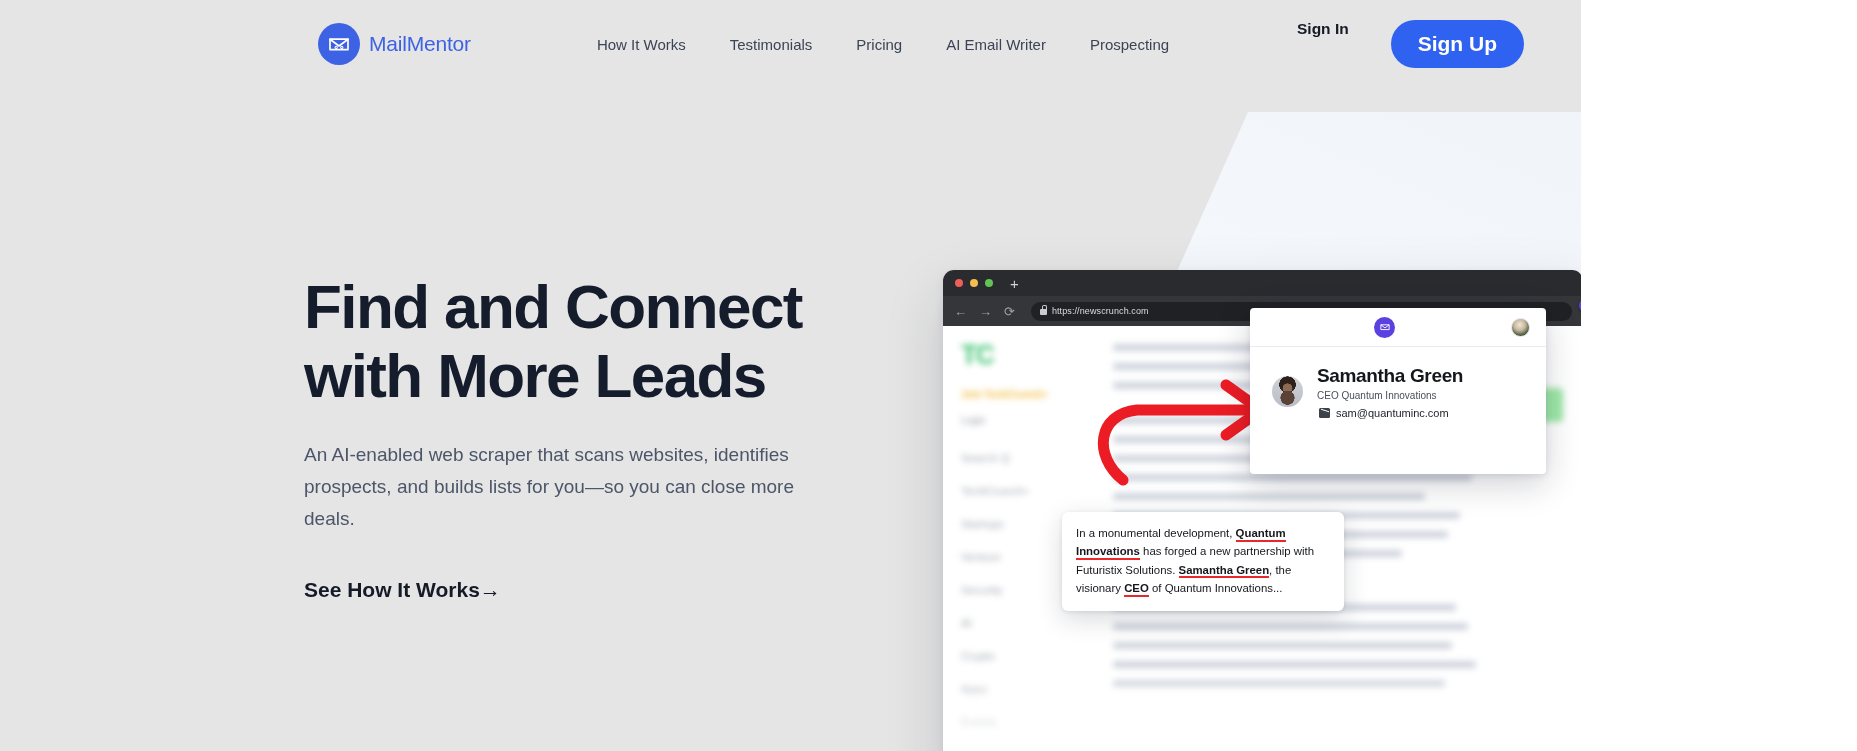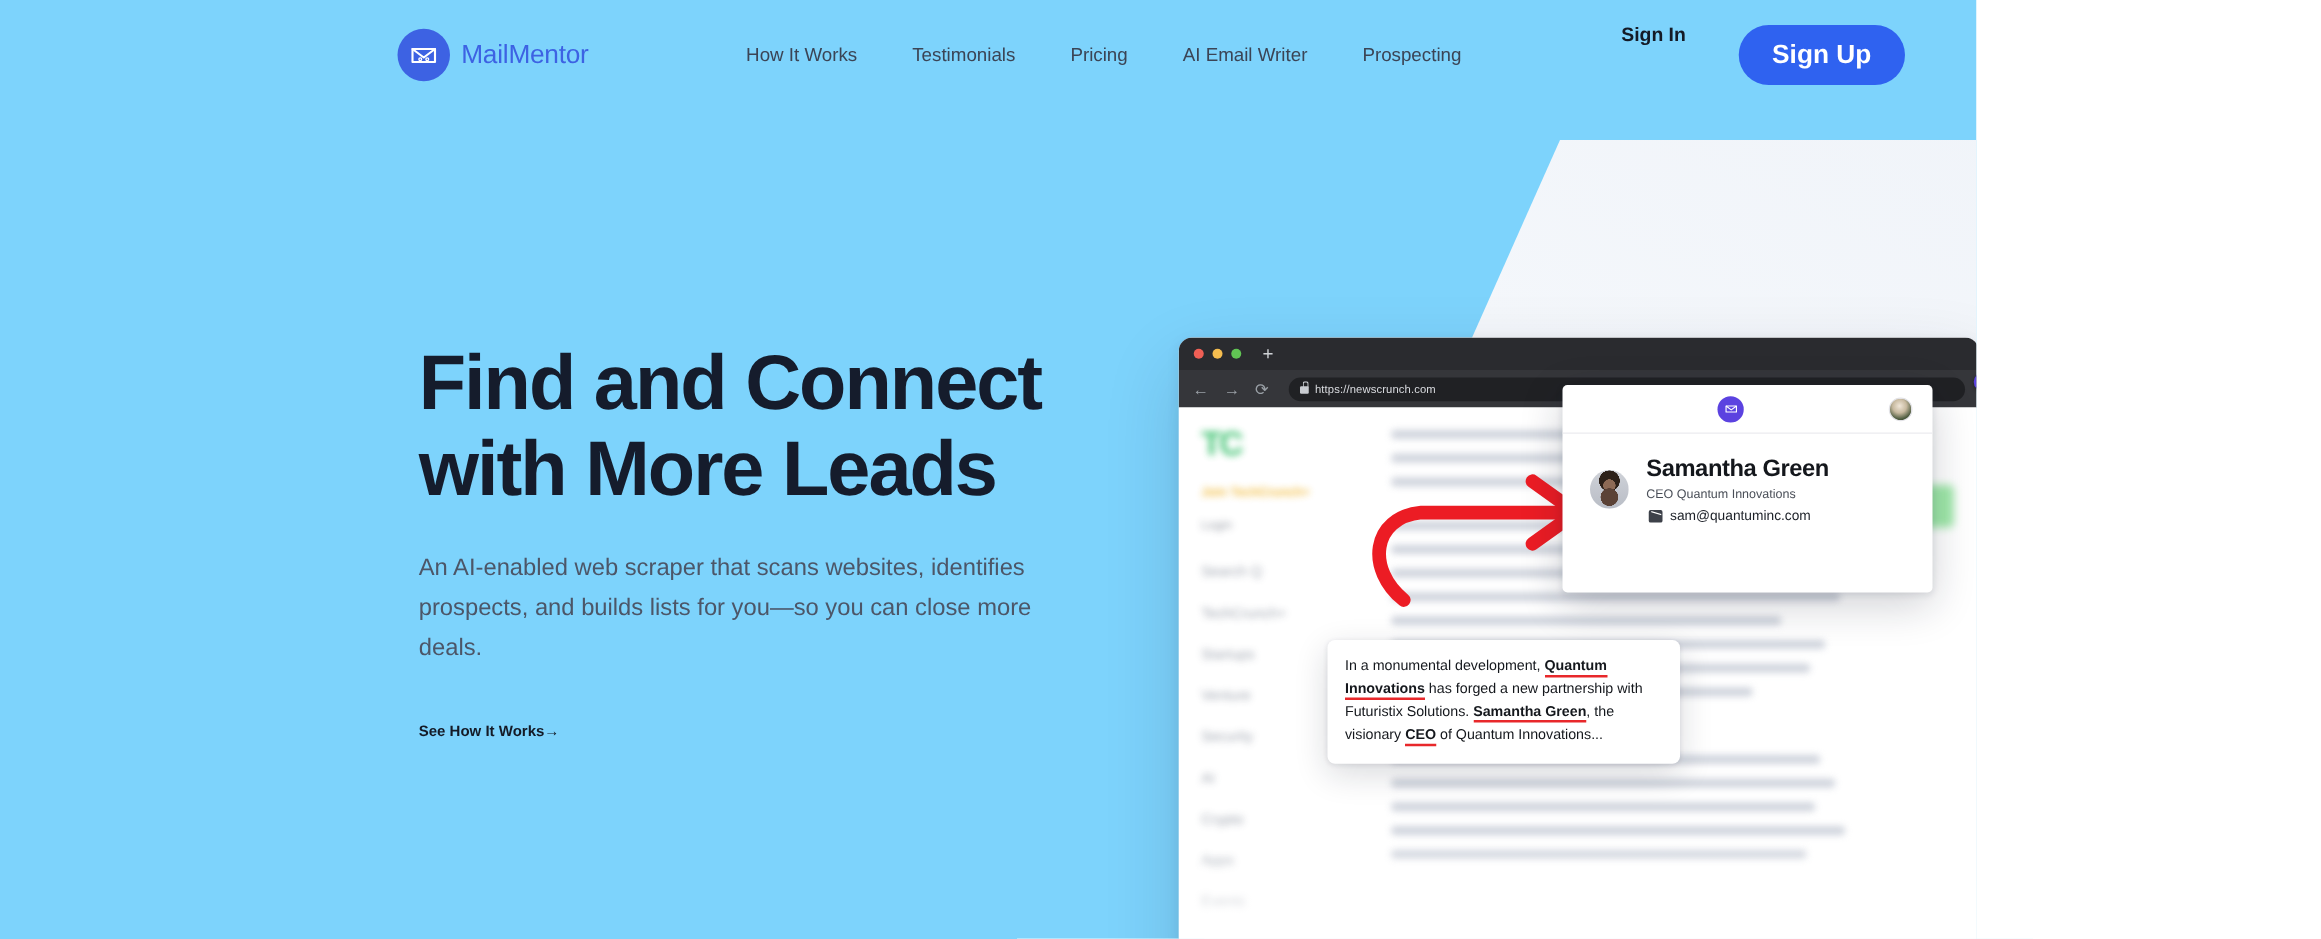--- a/index.html
+++ b/index.html
@@ -10,21 +10,21 @@
     overflow: hidden;
     background: #ffffff;
     font-family: "Liberation Sans", sans-serif;
     -webkit-font-smoothing: antialiased;
   }
 
   .page {
     position: relative;
     width: 1581px;
     height: 751px;
-    background: #7dd3fc;
+    background: #e5e5e5;
     overflow: hidden;
   }
 
   
   .bg-wash {
     position: absolute;
     top: 112px;
     left: 1248px;
     width: 900px;
     height: 720px;
@@ -103,21 +103,21 @@
     border-radius: 999px;
     padding: 12px 27px;
     cursor: pointer;
     white-space: nowrap;
     font-family: Liberation Sans, sans-serif;
   }
 
   
   .hero-copy {
     position: absolute;
-    left: 335px;
+    left: 304px;
     top: 272px;
     width: 530px;
     z-index: 20;
   }
   .hero-title {
     font-size: 62px;
     line-height: 1.12;
     font-weight: 700;
     letter-spacing: -1.6px;
     color: #151c2c;
@@ -143,21 +143,21 @@
     font-size: 16px;
     font-weight: 700;
     border: none;
     border-radius: 999px;
     padding: 14px 30px;
     cursor: pointer;
     white-space: nowrap;
     font-family: inherit;
   }
   .link-secondary {
-    font-size: 12px;
+    font-size: 21px;
     font-weight: 700;
     color: #141a26;
     cursor: pointer;
     white-space: nowrap;
   }
 
   
   .browser {
     position: absolute;
     left: 943px;

